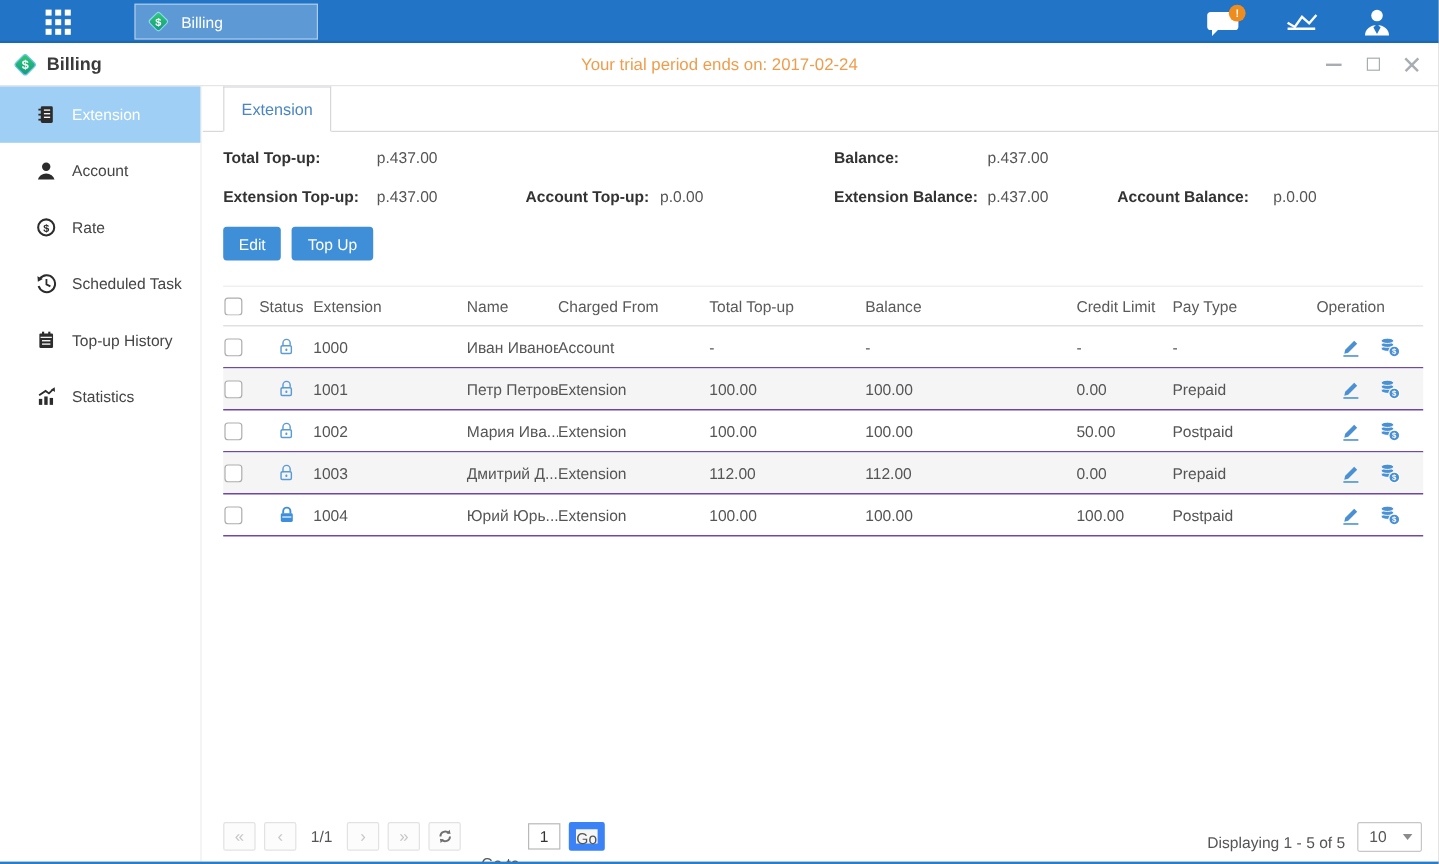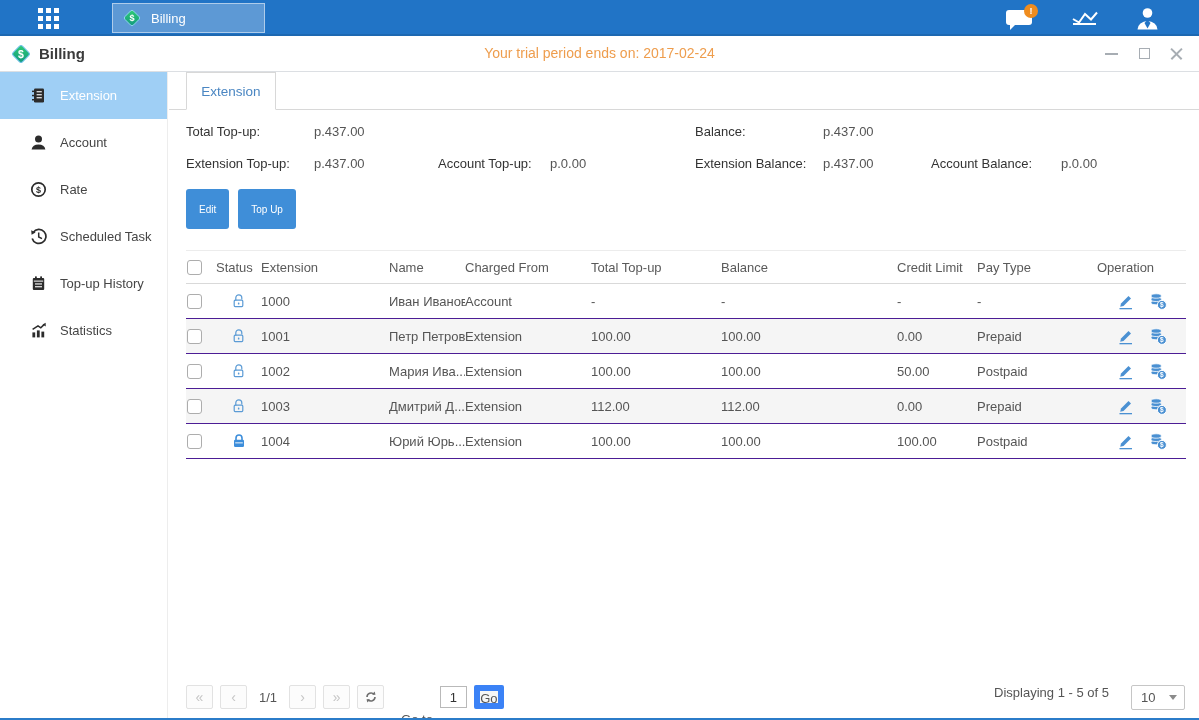--- a/index.html
+++ b/index.html
@@ -46,26 +46,26 @@
   
   .main { position:absolute; left:169px; top:72px; right:0; bottom:2px; background:#fff; }
   .tabstrip { position:relative; height:38px; border-bottom:1px solid #d8d8d8; }
   .tab-active { position:absolute; left:17px; top:0; bottom:-1px; width:90px; background:#fff;
                 border:1px solid #d8d8d8; border-bottom:1px solid #fff;
                 display:flex; align-items:center; justify-content:center;
                 color:#4a86c2; font-size:13.5px; cursor:pointer; }
 
   .summary { display:grid; grid-template-columns:128px 124px 112px 145px 128px 108px 130px auto;
              row-gap:17px; margin:14px 0 0 17px; font-size:13px; align-items:center; }
-  .s-label { font-weight:normal; color:#333; }
+  .s-label { font-weight:bold; color:#333; }
   .s-value { color:#555; }
 
   .toolbar { display:flex; gap:9px; margin:18px 0 0 17px; }
-  .btn-blue { background:#3f8ed8; color:#fff; border:none; border-radius:3px; height:40px;
-              padding:0 13px; font-size:10px; font-family:inherit; cursor:pointer; }
+  .btn-blue { background:#3f8ed8; color:#fff; border:none; border-radius:3px; height:28px;
+              padding:0 13px; font-size:13px; font-family:inherit; cursor:pointer; }
 
   
   .grid { width:1000px; margin:21px 0 0 17px; font-size:13px; color:#555; }
   .g-row, .g-head { display:grid; grid-template-columns:30px 45px 128px 76px 126px 130px 176px 80px 120px 89px;
                     align-items:center; }
   .g-head { height:34px; border-top:1px solid #ececec; border-bottom:1px solid #d9d9d9; color:#5a5a5a; }
   .g-row { height:35px; border-bottom:1px solid #4c1d95; }
   .g-row:nth-child(even) { background:#f5f5f5; }
   .cell { text-align:left; white-space:nowrap; overflow:hidden; }
   .cell-cb { text-align:left; padding-left:1px; }
@@ -80,21 +80,21 @@
              display:flex; align-items:center; justify-content:space-between; font-size:13px; color:#555; }
   .pg-left { display:flex; align-items:center; gap:7px; }
   .pgbtn { width:27px; height:24px; border:1px solid #e2e2e2; background:#fcfcfc; border-radius:2px;
            display:flex; align-items:center; justify-content:center; color:#c6c6c6; font-size:14px; cursor:pointer; }
   .pg-ind { margin:0 5px; color:#555; }
   .goto-label { margin-left:10px;margin-top:44px; }
   .goto-input { width:27px; height:22px; border:1px solid #b9b9b9; text-align:center; font-size:13px;
                 font-family:inherit; color:#333; }
   .gobtn { width:30px; height:24px; border:6px solid #3b82f6; background:#f6f6f6; border-radius:2px;
            font-size:13px; color:#555; font-family:inherit; cursor:pointer; }
-  .pg-right { display:flex; align-items:flex-start; gap:22px; }
+  .pg-right { display:flex; align-items:flex-end; gap:10px; }
   .pagesize { width:54px; height:25px; border:1px solid #c6c6c6; border-radius:2px; background:#fff;
               display:flex; align-items:center; justify-content:space-between; padding:0 7px 0 9px; cursor:pointer; }
   .tri-down { width:0; height:0; border-left:4.5px solid transparent; border-right:4.5px solid transparent;
               border-top:5px solid #8b8b8b; }
 
   .bottom-edge { position:absolute; left:0; right:0; bottom:0; height:2px; background:#2b7cc9; }
 </style>
 </head>
 <body>
 

